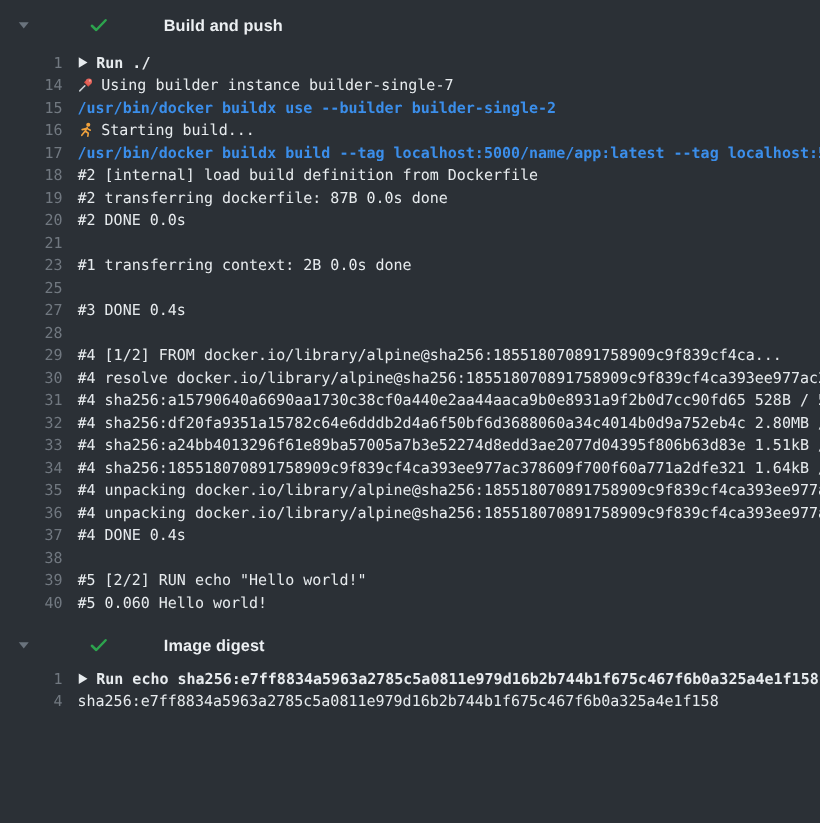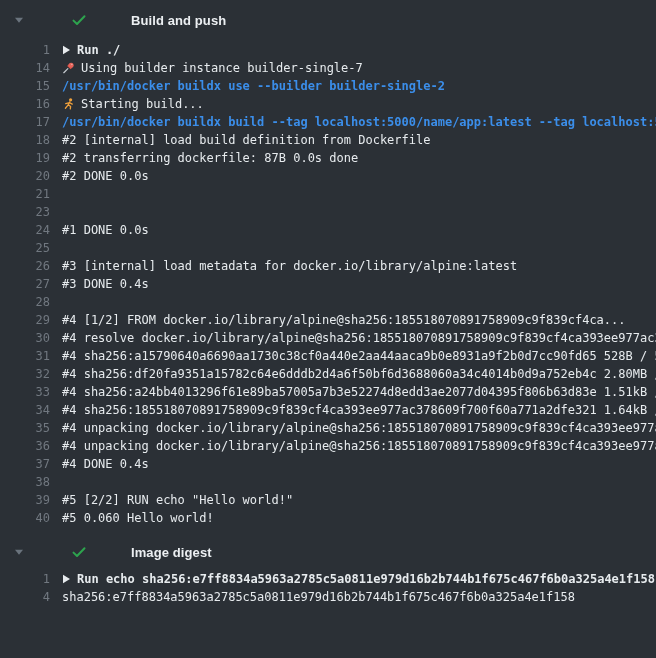--- a/index.html
+++ b/index.html
@@ -62,24 +62,22 @@
         <div class="row"><span class="num">15</span><span class="txt cmd"><span class="t">/usr/bin/docker buildx use --builder builder-single-2</span></span></div>
         <div class="row"><span class="num">16</span><span class="txt"><span class="inline-icon"><svg width="13" height="14" viewBox="0 0 16 16">
                 <circle cx="10.6" cy="2.8" r="2" fill="#f0a13c"></circle>
                 <path d="M9.6 5.4 L7.6 9 M7.6 9 L4.2 13.2 M7.6 9 L10.6 11.2 L10.2 14 M4.6 7.6 L9.4 6.4 L12.6 8.2" stroke="#f0a13c" stroke-width="1.6" fill="none" stroke-linecap="round" stroke-linejoin="round"></path>
               </svg></span><span class="t">Starting build...</span></span></div>
         <div class="row"><span class="num">17</span><span class="txt cmd"><span class="t">/usr/bin/docker buildx build --tag localhost:5000/name/app:latest --tag localhost:50</span></span></div>
         <div class="row"><span class="num">18</span><span class="txt"><span class="t">#2 [internal] load build definition from Dockerfile</span></span></div>
         <div class="row"><span class="num">19</span><span class="txt"><span class="t">#2 transferring dockerfile: 87B 0.0s done</span></span></div>
         <div class="row"><span class="num">20</span><span class="txt"><span class="t">#2 DONE 0.0s</span></span></div>
         <div class="row"><span class="num">21</span><span class="txt"><span class="t"></span></span></div>
-        <div class="row"><span class="num">23</span></div>
-        <div class="row"><span class="num">24</span><span class="txt"><span class="t">#1 DONE 0.0s</span></span></div>
+        <div class="row"><span class="num">23</span><span class="txt"><span class="t">#1 transferring context: 2B 0.0s done</span></span></div>
         <div class="row"><span class="num">25</span><span class="txt"><span class="t"></span></span></div>
-        <div class="row"><span class="num">26</span><span class="txt"><span class="t">#3 [internal] load metadata for docker.io/library/alpine:latest</span></span></div>
         <div class="row"><span class="num">27</span><span class="txt"><span class="t">#3 DONE 0.4s</span></span></div>
         <div class="row"><span class="num">28</span><span class="txt"><span class="t"></span></span></div>
         <div class="row"><span class="num">29</span><span class="txt"><span class="t">#4 [1/2] FROM docker.io/library/alpine@sha256:185518070891758909c9f839cf4ca...</span></span></div>
         <div class="row"><span class="num">30</span><span class="txt"><span class="t">#4 resolve docker.io/library/alpine@sha256:185518070891758909c9f839cf4ca393ee977ac3</span></span></div>
         <div class="row"><span class="num">31</span><span class="txt"><span class="t">#4 sha256:a15790640a6690aa1730c38cf0a440e2aa44aaca9b0e8931a9f2b0d7cc90fd65 528B / 5</span></span></div>
         <div class="row"><span class="num">32</span><span class="txt"><span class="t">#4 sha256:df20fa9351a15782c64e6dddb2d4a6f50bf6d3688060a34c4014b0d9a752eb4c 2.80MB /</span></span></div>
         <div class="row"><span class="num">33</span><span class="txt"><span class="t">#4 sha256:a24bb4013296f61e89ba57005a7b3e52274d8edd3ae2077d04395f806b63d83e 1.51kB /</span></span></div>
         <div class="row"><span class="num">34</span><span class="txt"><span class="t">#4 sha256:185518070891758909c9f839cf4ca393ee977ac378609f700f60a771a2dfe321 1.64kB /</span></span></div>
         <div class="row"><span class="num">35</span><span class="txt"><span class="t">#4 unpacking docker.io/library/alpine@sha256:185518070891758909c9f839cf4ca393ee977a</span></span></div>
         <div class="row"><span class="num">36</span><span class="txt"><span class="t">#4 unpacking docker.io/library/alpine@sha256:185518070891758909c9f839cf4ca393ee977a</span></span></div>

